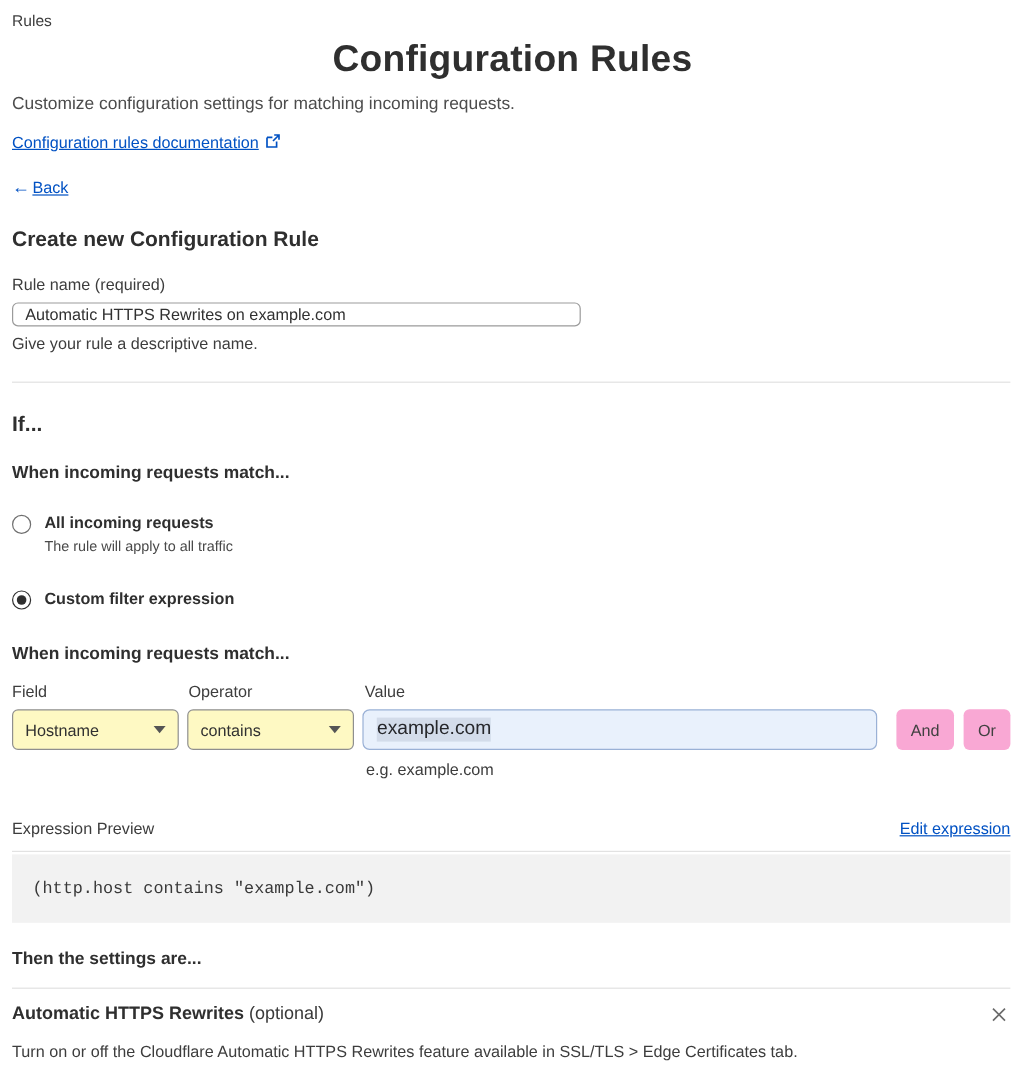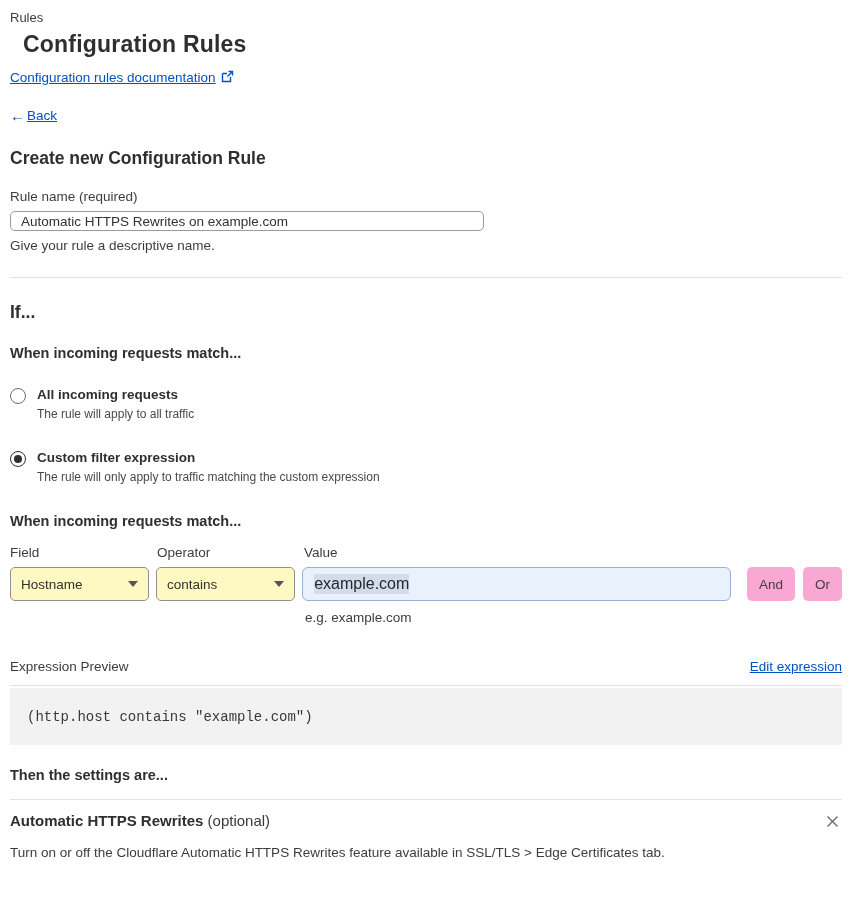--- a/index.html
+++ b/index.html
@@ -4,21 +4,21 @@
 <style>
   * { box-sizing: border-box; margin: 0; padding: 0; }
   html, body { width: 852px; height: 906px; background: #ffffff; }
   body {
     font-family: "Liberation Sans", sans-serif;
     color: #313131;
     padding: 8px 10px 0 10px;
     overflow: hidden;
   }
   .eyebrow { font-size: 13px; color: #3d3d3d; margin-top: 2px; }
-  .page-title { font-size: 23px; font-weight: bold; color: #2f2f2f; margin: 6px 0 12px 13px; letter-spacing: 0.2px; }
+  .page-title { font-size: 31px; font-weight: bold; color: #2f2f2f; margin: 6px 0 12px 2px; letter-spacing: 0.2px; text-align: center; }
   .subtitle { font-size: 14.5px; color: #4c4c4c; margin-bottom: 16px; }
   a, .link { color: #0051c3; text-decoration: underline; font-size: 13.5px; cursor: pointer; }
   .doc-link-row { margin-bottom: 22px; display: flex; align-items: flex-start; gap: 5px; }
   .ext-icon { display: inline-flex; }
   .back-row { margin-bottom: 24px; display: flex; align-items: center; }
   .back-arrow { color: #0051c3; text-decoration: none; font-size: 15px; margin-right: 2px; }
   .section-title { font-size: 17.5px; font-weight: bold; color: #2f2f2f; margin-bottom: 20px; }
   .field-label { font-size: 13.5px; color: #3d3d3d; margin-bottom: 7px; }
   .rule-name-input {
     width: 474px; height: 20px;
@@ -81,20 +81,21 @@
   .close-btn { background: none; border: none; cursor: pointer; padding: 2px; line-height: 0; }
   .card-desc { font-size: 13.5px; color: #3d3d3d; margin-bottom: 18px; }
 </style>
 </head>
 <body>
 
 <div>
 
   <div class="eyebrow">Rules</div>
   <h1 class="page-title">Configuration Rules</h1>
+  <div class="subtitle">Customize configuration settings for matching incoming requests.</div>
 
   <div class="doc-link-row">
     <a class="link">Configuration rules documentation</a>
     <span class="ext-icon">
       <svg width="13" height="13" viewBox="0 0 13 13" fill="none">
         <path d="M1.5 3.5 H6 M1.5 3.5 V11.5 H9.5 V7" stroke="#0051c3" stroke-width="1.4" fill="none"></path>
         <path d="M7.5 1.5 H11.5 V5.5 M11.5 1.5 L6.5 6.5" stroke="#0051c3" stroke-width="1.4" fill="none"></path>
       </svg>
     </span>
   </div>
@@ -121,21 +122,20 @@
       <span class="radio-circle"></span>
       <div>
         <div class="radio-label">All incoming requests</div>
         <div class="radio-desc">The rule will apply to all traffic</div>
       </div>
     </div>
     <div class="radio-row">
       <span class="radio-circle checked"></span>
       <div>
         <div class="radio-label">Custom filter expression</div>
-        <div class="radio-desc">The rule will only apply to traffic matching the custom expression</div>
       </div>
     </div>
   </div>
 
   <div class="subsection-title builder-title">When incoming requests match...</div>
 
   <div class="builder-labels">
     <div class="lbl-field">Field</div>
     <div class="lbl-operator">Operator</div>
     <div class="lbl-value">Value</div>

